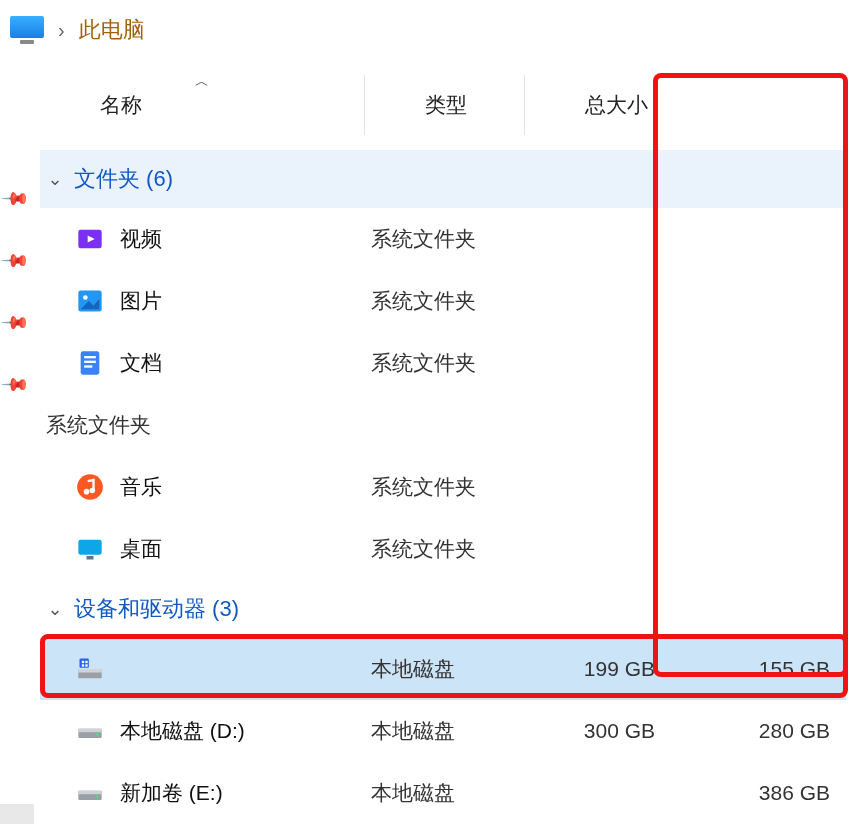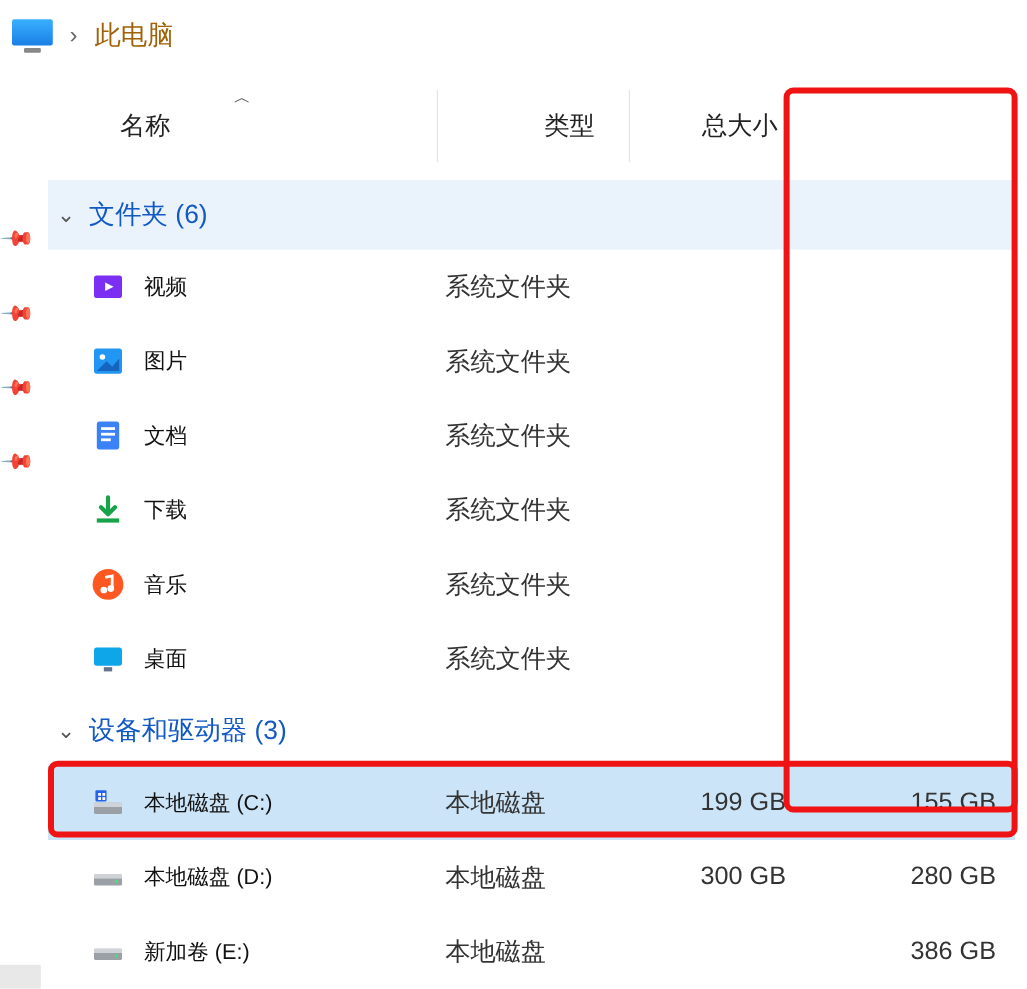--- a/index.html
+++ b/index.html
@@ -69,21 +69,21 @@
   }
   .colheaders .col {
     position: relative;
     height: 100%;
     display: flex;
     align-items: center;
     padding-left: 60px;
     border-right: 1px solid #e3e3e3;
   }
   .col-name  { width: 325px; }
-  .col-type  { width: 160px; padding-left: 10px; justify-content: center; }
+  .col-type  { width: 160px; padding-left: 10px; }
   .col-size  { width: 130px; padding-left: 10px; }
   .col-free  { flex: 1; padding-left: 30px; border-right: none; }
   .sort-caret {
     position: absolute;
     top: -2px;
     left: 50%;
     transform: translateX(-50%);
     font-size: 14px;
     color: #555;
   }
@@ -132,21 +132,21 @@
   }
   .row.selected {
     background: #cce4f7;
   }
   .cell-name {
     width: 325px;
     display: flex;
     align-items: center;
     gap: 16px;
     padding-left: 30px;
-    font-size: 18px;
+    font-size: 21px;
     color: #111;
   }
   .cell-type {
     width: 160px;
     font-size: 21px;
     color: #333;
   }
   .cell-size, .cell-free {
     font-size: 21px;
     color: #333;
@@ -258,29 +258,20 @@
               <rect x="7" y="10" width="10" height="2" fill="#fff"></rect>
               <rect x="7" y="14" width="7" height="2" fill="#fff"></rect>
             </svg>
         </span>
         <span>文档</span>
       </div>
       <div class="cell-type">系统文件夹</div>
     </div>
 
     <div class="row">
-      <div class="cell-name">
-        <span class="icon">
-          <svg viewBox="0 0 24 24">
-              <path d="M12 3 L12 15 M12 15 L7 10 M12 15 L17 10" stroke="#17a34a" stroke-width="3" fill="none" stroke-linecap="round"></path>
-              <rect x="4" y="18" width="16" height="3" fill="#17a34a"></rect>
-            </svg>
-        </span>
-        <span>下载</span>
-      </div>
       <div class="cell-type">系统文件夹</div>
     </div>
 
     <div class="row">
       <div class="cell-name">
         <span class="icon">
           <svg viewBox="0 0 24 24">
               <circle cx="12" cy="12" r="11" fill="#ff5722"></circle>
               <path d="M10 7 L15 6 L15 15" stroke="#fff" stroke-width="2" fill="none"></path>
               <circle cx="9" cy="16" r="2.4" fill="#fff"></circle>
@@ -316,21 +307,20 @@
           <svg viewBox="0 0 24 24">
               <rect x="2" y="12" width="20" height="8" rx="1" fill="#9aa0a6"></rect>
               <rect x="2" y="12" width="20" height="3" fill="#cfd3d7"></rect>
               <rect x="3" y="3" width="8" height="8" rx="1" fill="#2563eb"></rect>
               <rect x="5" y="5" width="2" height="2" fill="#fff"></rect>
               <rect x="8" y="5" width="2" height="2" fill="#fff"></rect>
               <rect x="5" y="8" width="2" height="2" fill="#fff"></rect>
               <rect x="8" y="8" width="2" height="2" fill="#fff"></rect>
             </svg>
         </span>
-        <span>本地磁盘 (C:)</span>
       </div>
       <div class="cell-type">本地磁盘</div>
       <div class="cell-size">199 GB</div>
       <div class="cell-free">155 GB</div>
     </div>
 
     <div class="row">
       <div class="cell-name">
         <span class="icon">
           <svg viewBox="0 0 24 24">

